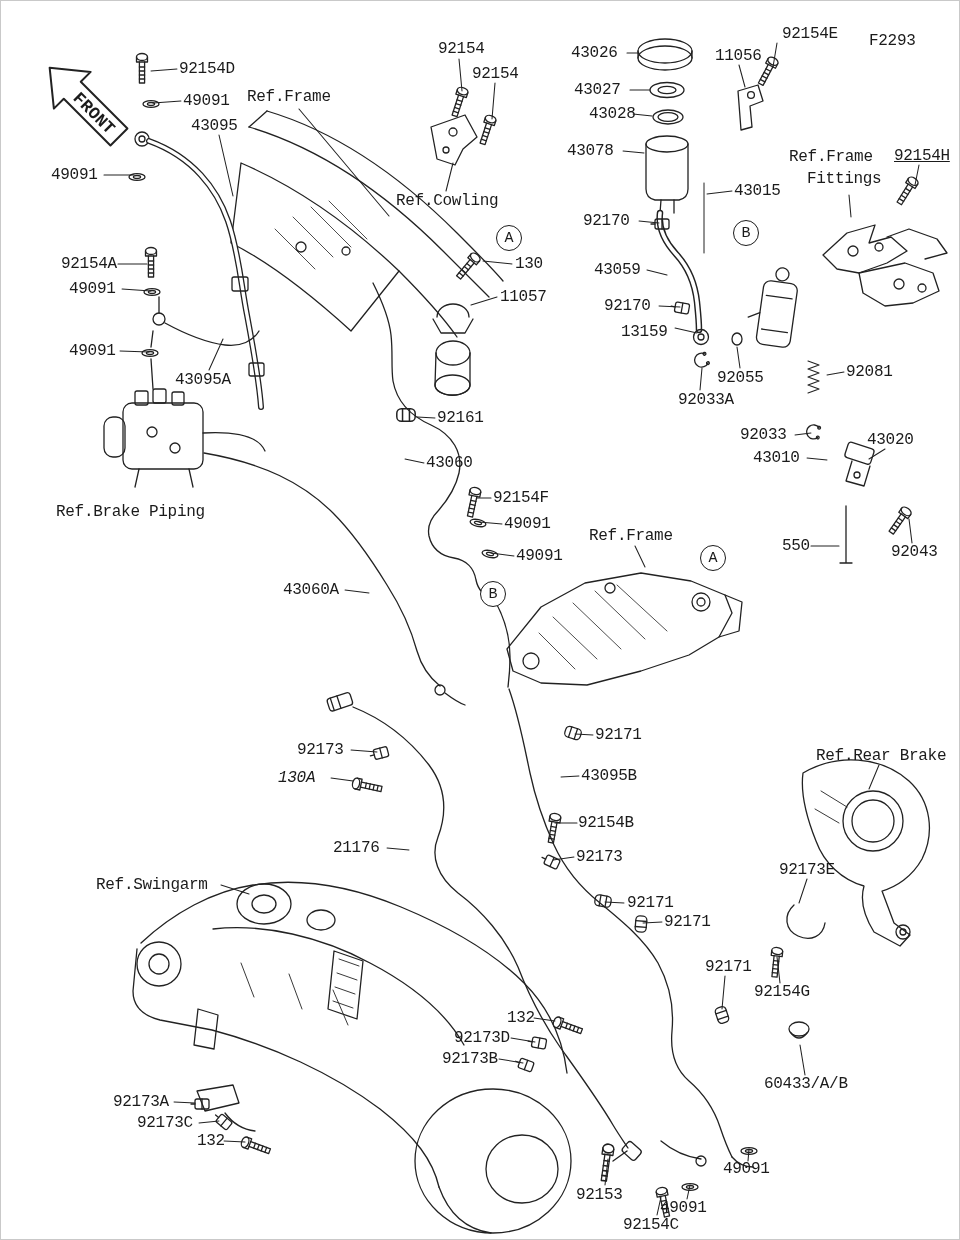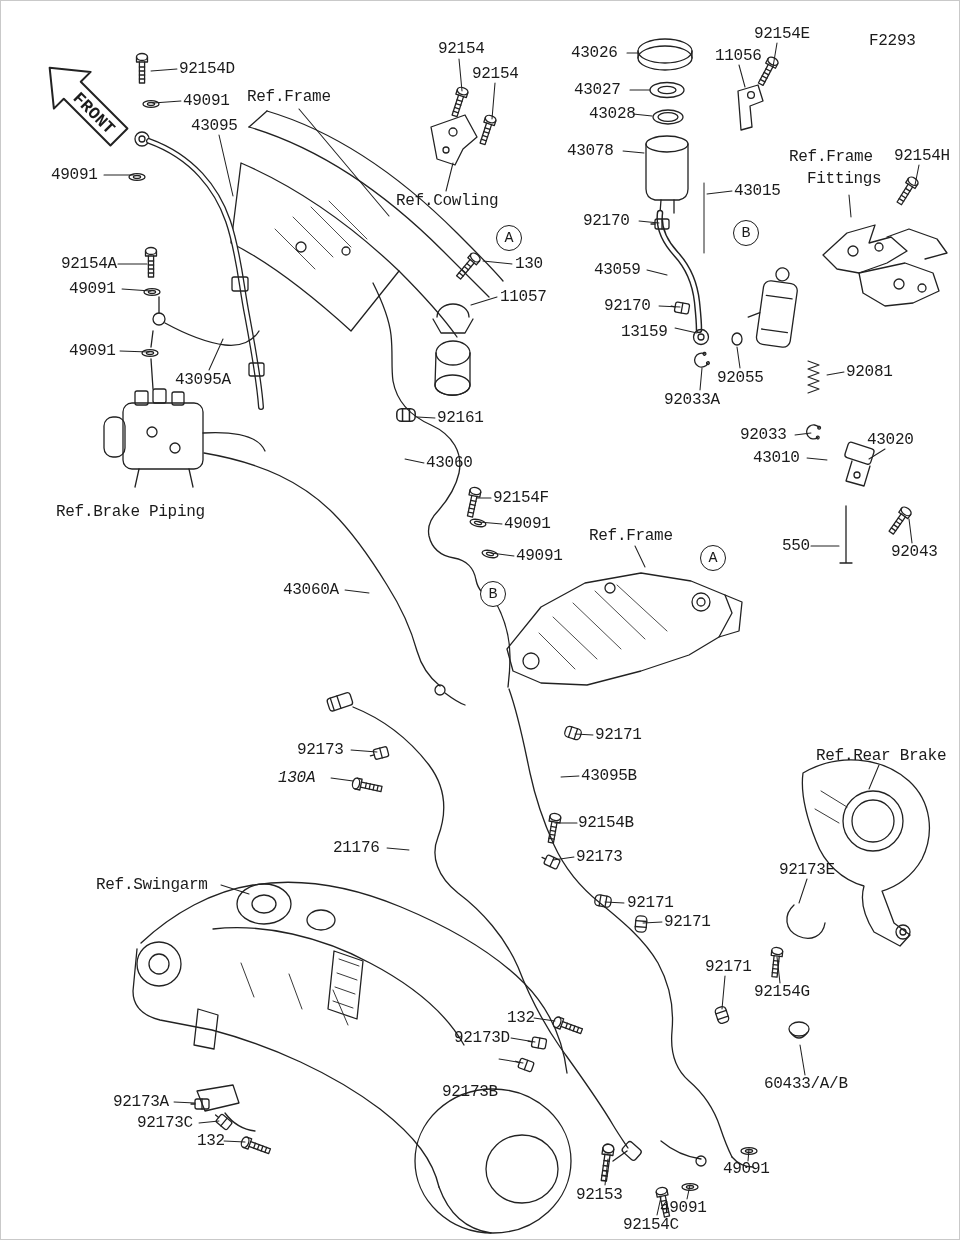--- a/index.html
+++ b/index.html
@@ -318,41 +318,41 @@
       <div class="part-label" style="left: 182px; top: 92px;">49091</div>
       <div class="part-label" style="left: 246px; top: 88px;">Ref.Frame</div>
       <div class="part-label" style="left: 190px; top: 117px;">43095</div>
       <div class="part-label" style="left: 437px; top: 40px;">92154</div>
       <div class="part-label" style="left: 471px; top: 65px;">92154</div>
       <div class="part-label" style="left: 570px; top: 44px;">43026</div>
       <div class="part-label" style="left: 573px; top: 81px;">43027</div>
       <div class="part-label" style="left: 588px; top: 105px;">43028</div>
       <div class="part-label" style="left: 566px; top: 142px;">43078</div>
       <div class="part-label" style="left: 714px; top: 47px;">11056</div>
-      <div class="part-label" style="left: 753px; top: 25px;">92154E</div>
+      <div class="part-label" style="left: 781px; top: 25px;">92154E</div>
       <div class="part-label" style="left: 868px; top: 32px;">F2293</div>
       <div class="part-label" style="left: 50px; top: 166px;">49091</div>
       <div class="part-label" style="left: 788px; top: 148px;">Ref.Frame</div>
       <div class="part-label" style="left: 806px; top: 170px;">Fittings</div>
-      <div class="part-label" style="left: 893px; top: 147px;">92154H</div>
+      <div class="part-label" style="left: 893px; top: 147px; text-decoration: underline;">92154H</div>
       <div class="part-label" style="left: 733px; top: 182px;">43015</div>
       <div class="part-label" style="left: 395px; top: 192px;">Ref.Cowling</div>
       <div class="part-label" style="left: 582px; top: 212px;">92170</div>
       <div class="part-label" style="left: 60px; top: 255px;">92154A</div>
       <div class="part-label" style="left: 68px; top: 280px;">49091</div>
       <div class="part-label" style="left: 514px; top: 255px;">130</div>
       <div class="part-label" style="left: 593px; top: 261px;">43059</div>
       <div class="part-label" style="left: 499px; top: 288px;">11057</div>
       <div class="part-label" style="left: 603px; top: 297px;">92170</div>
       <div class="part-label" style="left: 620px; top: 323px;">13159</div>
       <div class="part-label" style="left: 68px; top: 342px;">49091</div>
       <div class="part-label" style="left: 716px; top: 369px;">92055</div>
       <div class="part-label" style="left: 845px; top: 363px;">92081</div>
       <div class="part-label" style="left: 174px; top: 371px;">43095A</div>
-      <div class="part-label" style="left: 663px; top: 391px;">92033A</div>
+      <div class="part-label" style="left: 677px; top: 391px;">92033A</div>
       <div class="part-label" style="left: 739px; top: 426px;">92033</div>
       <div class="part-label" style="left: 866px; top: 431px;">43020</div>
       <div class="part-label" style="left: 752px; top: 449px;">43010</div>
       <div class="part-label" style="left: 436px; top: 409px;">92161</div>
       <div class="part-label" style="left: 425px; top: 454px;">43060</div>
       <div class="part-label" style="left: 55px; top: 503px;">Ref.Brake Piping</div>
       <div class="part-label" style="left: 492px; top: 489px;">92154F</div>
       <div class="part-label" style="left: 503px; top: 515px;">49091</div>
       <div class="part-label" style="left: 515px; top: 547px;">49091</div>
       <div class="part-label" style="left: 588px; top: 527px;">Ref.Frame</div>
@@ -368,21 +368,21 @@
       <div class="part-label" style="left: 332px; top: 839px;">21176</div>
       <div class="part-label" style="left: 575px; top: 848px;">92173</div>
       <div class="part-label" style="left: 95px; top: 876px;">Ref.Swingarm</div>
       <div class="part-label" style="left: 626px; top: 894px;">92171</div>
       <div class="part-label" style="left: 663px; top: 913px;">92171</div>
       <div class="part-label" style="left: 778px; top: 861px;">92173E</div>
       <div class="part-label" style="left: 704px; top: 958px;">92171</div>
       <div class="part-label" style="left: 753px; top: 983px;">92154G</div>
       <div class="part-label" style="left: 506px; top: 1009px;">132</div>
       <div class="part-label" style="left: 453px; top: 1029px;">92173D</div>
-      <div class="part-label" style="left: 441px; top: 1050px; margin-top: 33px;">92173B</div>
+      <div class="part-label" style="left: 441px; top: 1050px;">92173B</div>
       <div class="part-label" style="left: 763px; top: 1075px;">60433/A/B</div>
       <div class="part-label" style="left: 112px; top: 1093px;">92173A</div>
       <div class="part-label" style="left: 136px; top: 1114px;">92173C</div>
       <div class="part-label" style="left: 196px; top: 1132px;">132</div>
       <div class="part-label" style="left: 575px; top: 1186px;">92153</div>
       <div class="part-label" style="left: 659px; top: 1199px;">49091</div>
       <div class="part-label" style="left: 722px; top: 1160px;">49091</div>
       <div class="part-label" style="left: 622px; top: 1216px;">92154C</div>
       <div class="callout" style="left: 495px; top: 224px;">A</div>
       <div class="callout" style="left: 732px; top: 219px;">B</div>

